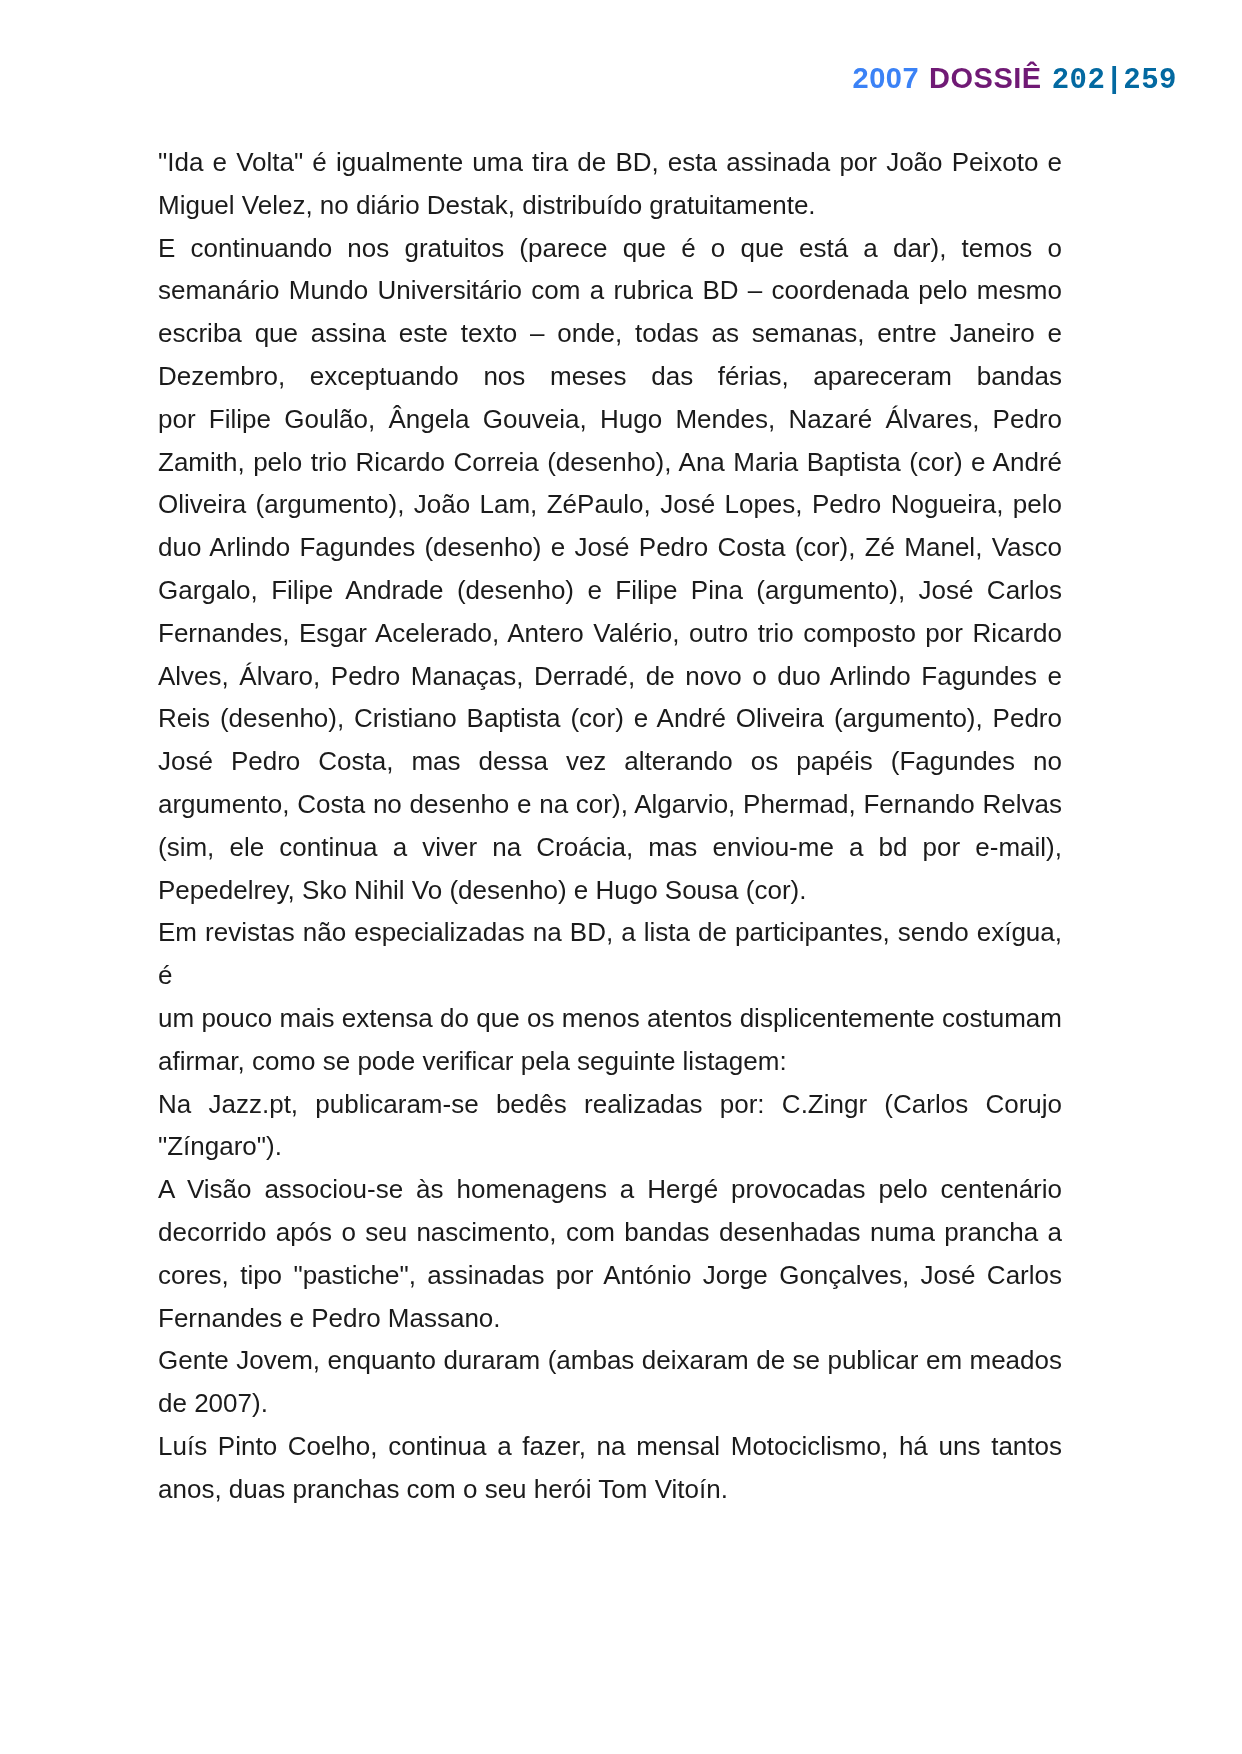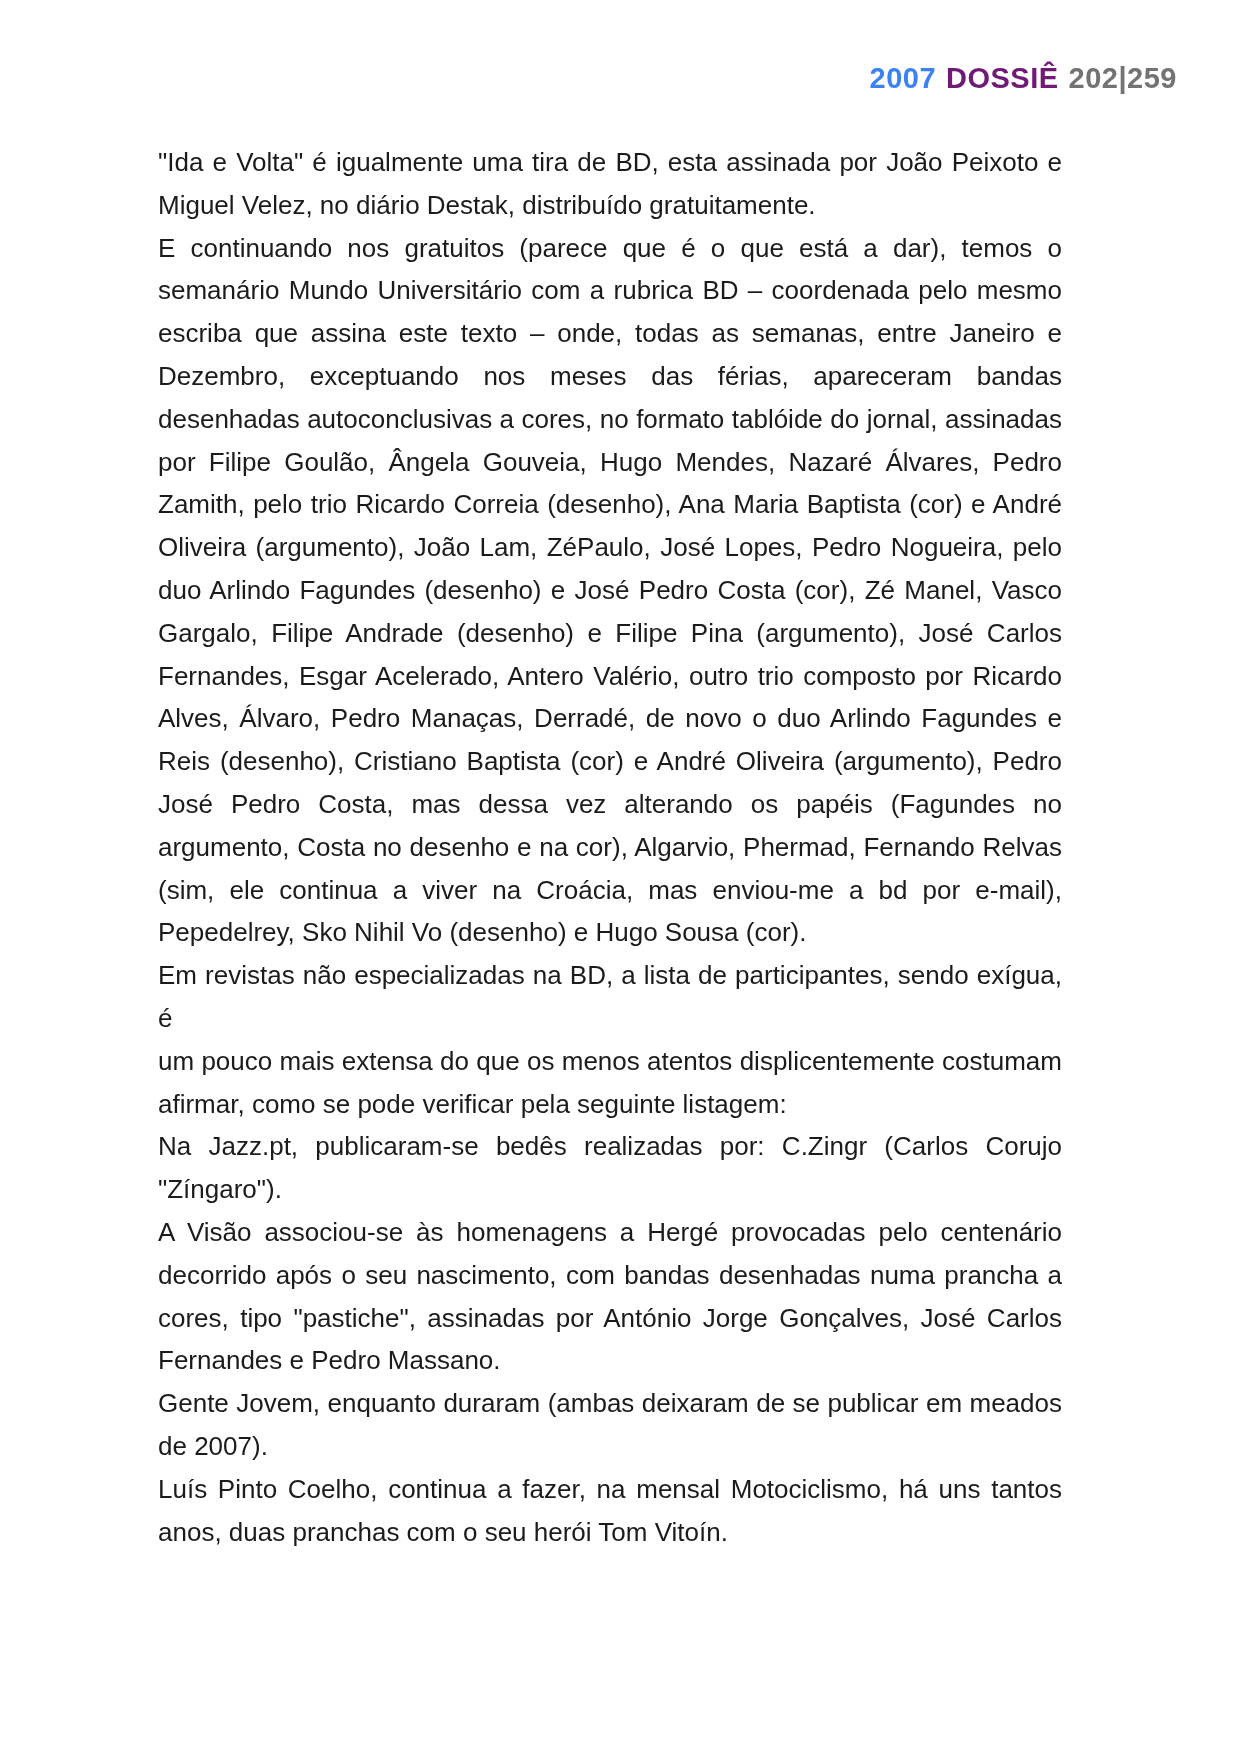--- a/index.html
+++ b/index.html
@@ -17,21 +17,21 @@
     top: 60px;
     right: 65px;
     font-size: 29px;
     font-weight: bold;
     line-height: 36px;
     letter-spacing: 0.5px;
     white-space: nowrap;
   }
   .h-year    { color: #3b82f6; margin-right: 10px; }
   .h-section { color: #701a75; margin-right: 10px; }
-  .h-pages   { color: #737373; }
+  .h-pages   { color: #0369a1; font-family: Liberation Mono, monospace; }
   .body-text {
     position: absolute;
     left: 158px;
     top: 141px;
     width: 904px;
     font-size: 26px;
     line-height: 42.8px;
     color: #1b1b1b;
   }
   .line {
@@ -52,21 +52,20 @@
     <span class="h-year">2007</span><span class="h-section">DOSSIÊ</span><span class="h-pages">202|259</span>
   </div>
 
   <div class="body-text">
     <div class="line">"Ida e Volta" é igualmente uma tira de BD, esta assinada por João Peixoto e</div>
     <div class="line pend">Miguel Velez, no diário Destak, distribuído gratuitamente.</div>
     <div class="line">E continuando nos gratuitos (parece que é o que está a dar), temos o</div>
     <div class="line">semanário Mundo Universitário com a rubrica BD – coordenada pelo mesmo</div>
     <div class="line">escriba que assina este texto – onde, todas as semanas, entre Janeiro e</div>
     <div class="line">Dezembro, exceptuando nos meses das férias, apareceram bandas</div>
-    <div class="line">desenhadas autoconclusivas a cores, no formato tablóide do jornal, assinadas</div>
     <div class="line">por Filipe Goulão, Ângela Gouveia, Hugo Mendes, Nazaré Álvares, Pedro</div>
     <div class="line">Zamith, pelo trio Ricardo Correia (desenho), Ana Maria Baptista (cor) e André</div>
     <div class="line">Oliveira (argumento), João Lam, ZéPaulo, José Lopes, Pedro Nogueira, pelo</div>
     <div class="line">duo Arlindo Fagundes (desenho) e José Pedro Costa (cor), Zé Manel, Vasco</div>
     <div class="line">Gargalo, Filipe Andrade (desenho) e Filipe Pina (argumento), José Carlos</div>
     <div class="line">Fernandes, Esgar Acelerado, Antero Valério, outro trio composto por Ricardo</div>
     <div class="line">Alves, Álvaro, Pedro Manaças, Derradé, de novo o duo Arlindo Fagundes e</div>
     <div class="line">Reis (desenho), Cristiano Baptista (cor) e André Oliveira (argumento), Pedro</div>
     <div class="line">José Pedro Costa, mas dessa vez alterando os papéis (Fagundes no</div>
     <div class="line">argumento, Costa no desenho e na cor), Algarvio, Phermad, Fernando Relvas</div>

